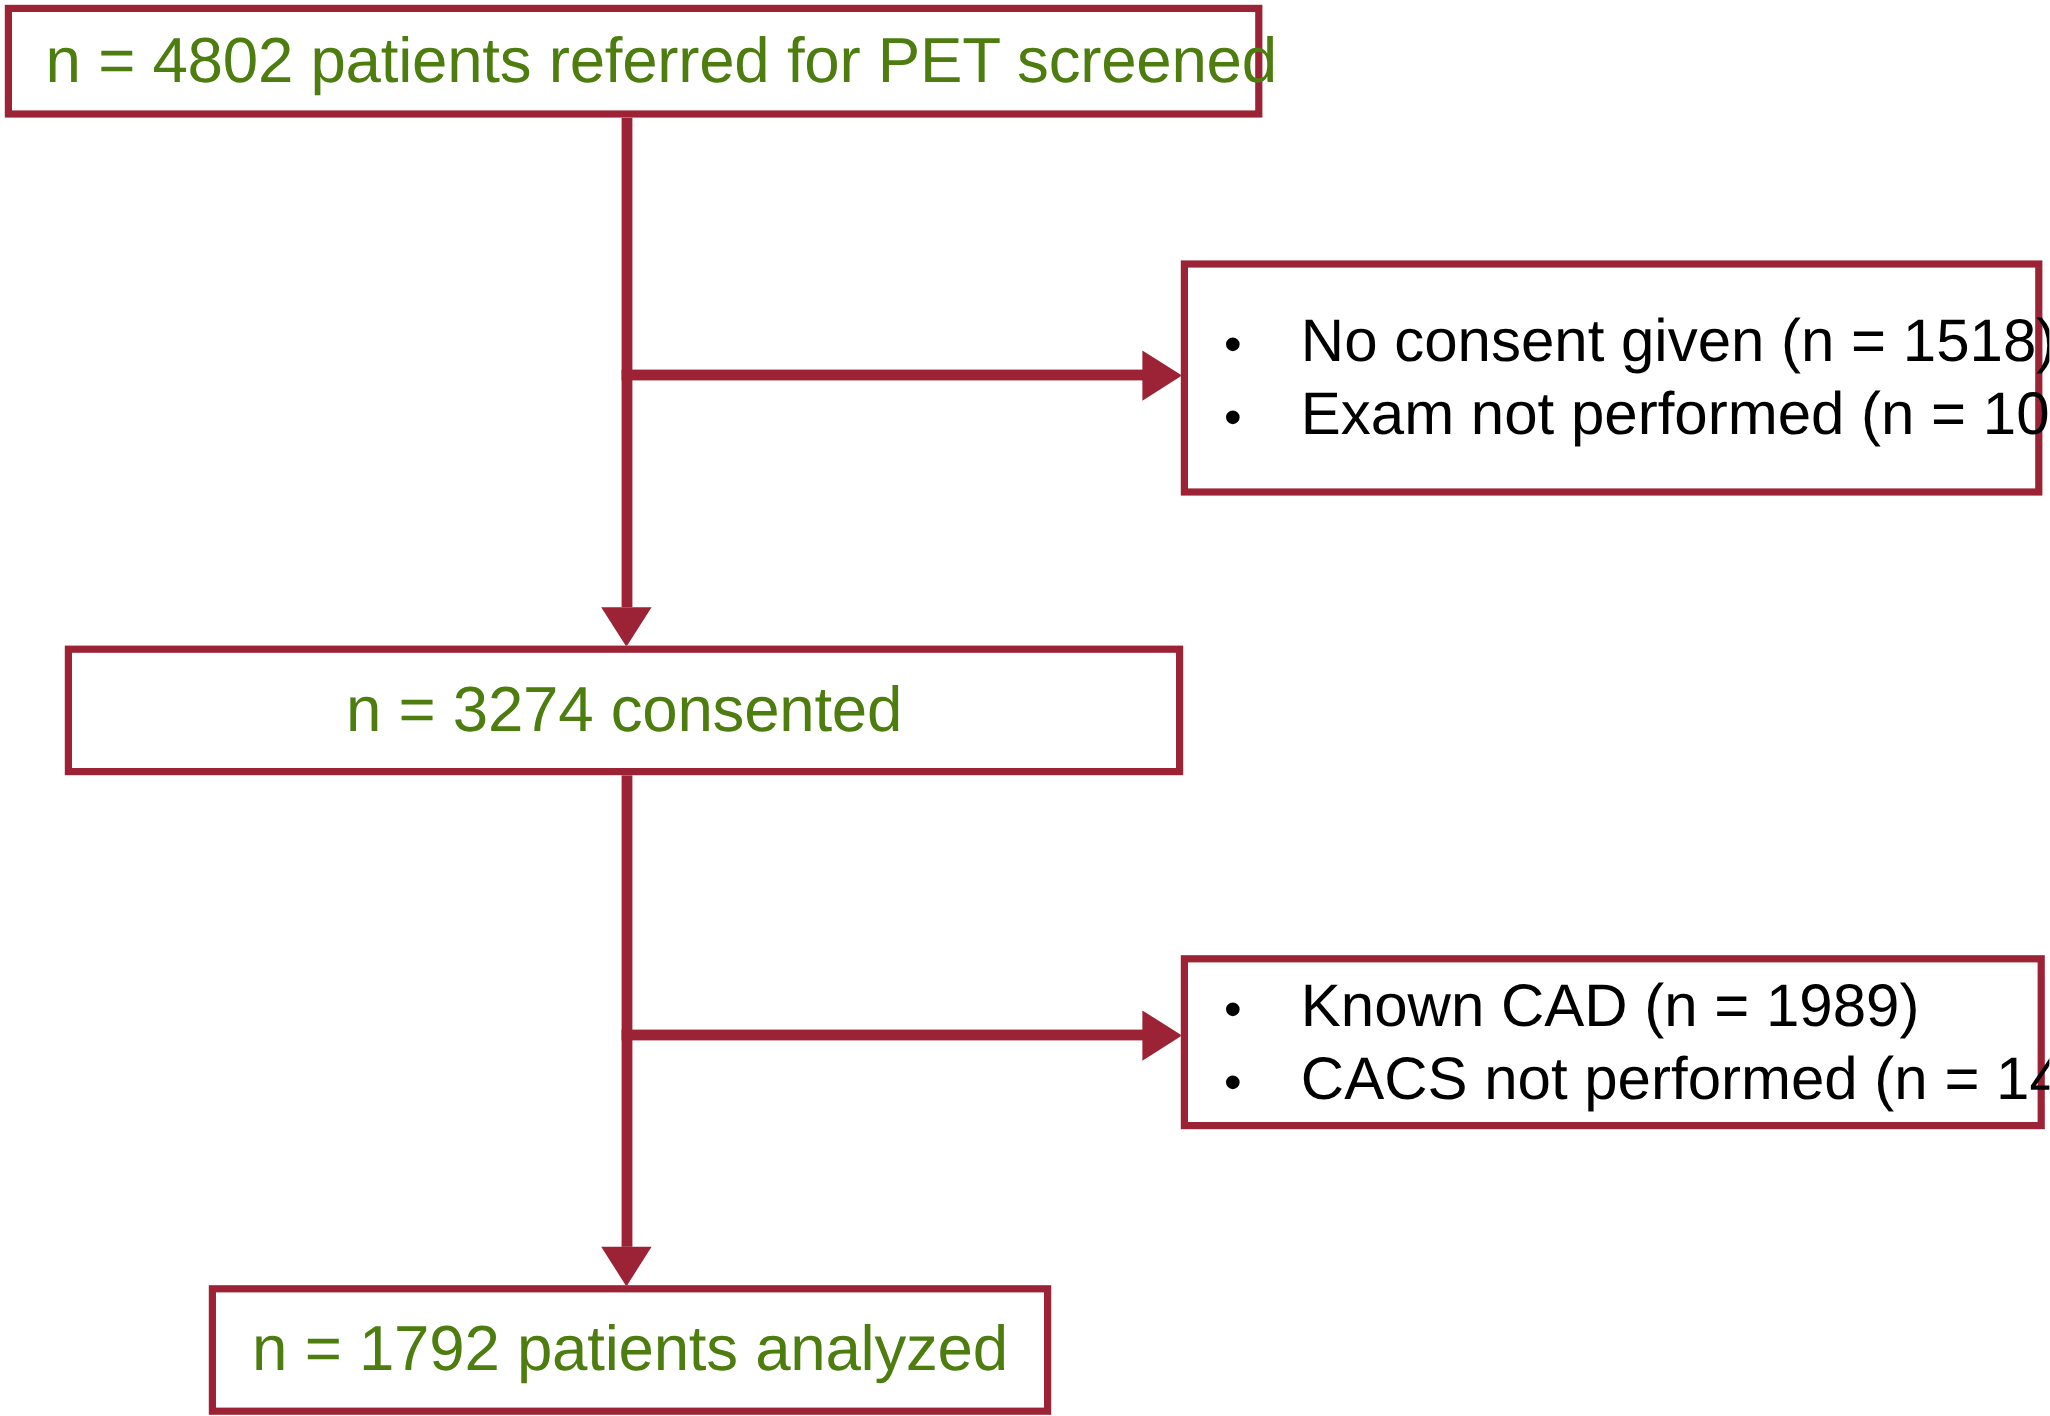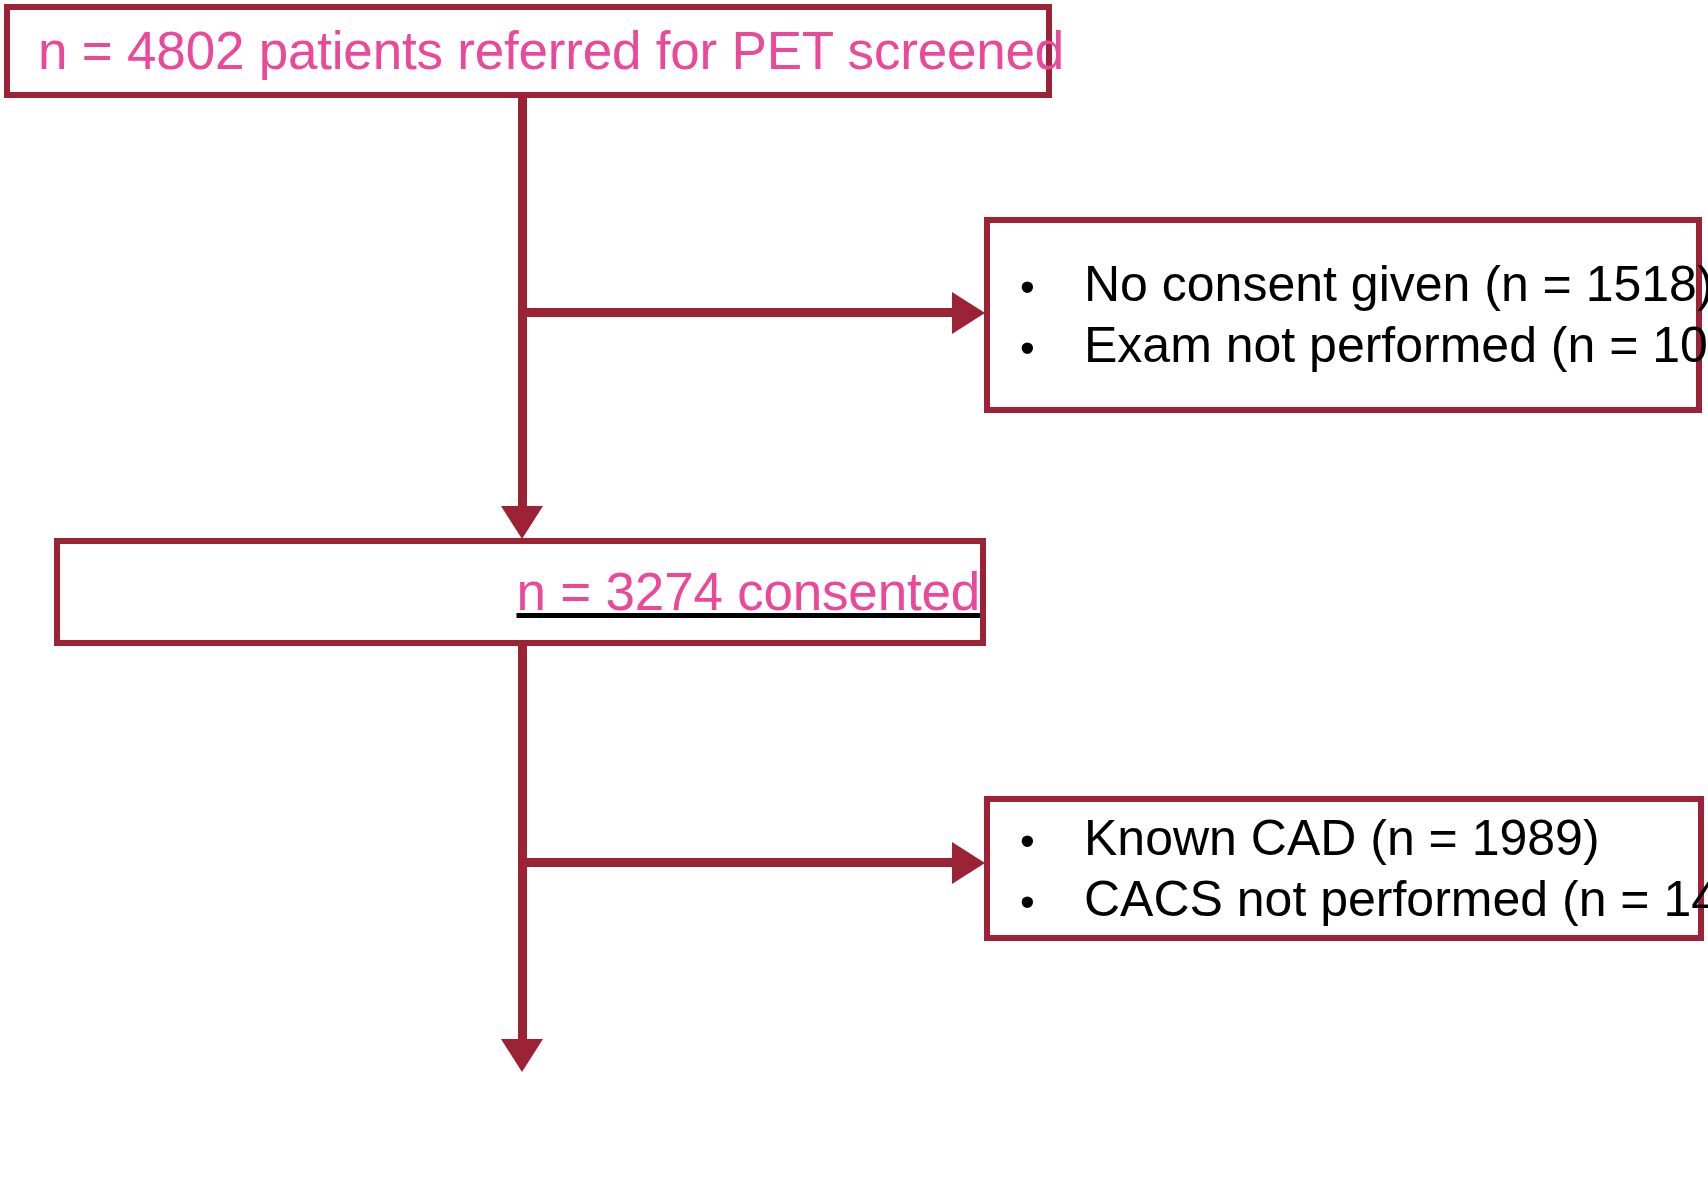--- a/index.html
+++ b/index.html
@@ -26,27 +26,26 @@
     position: absolute;
     box-sizing: border-box;
     background: #ffffff;
     border: 6px solid #9B2335;
     display: flex;
     align-items: center;
     z-index: 3;
   }
 
   .flow-box.centered {
-    justify-content: flex-end;
-    text-decoration: underline;
+    justify-content: center;
   }
 
   .box-text {
     font-size: 53px;
-    color: #ec4899;
+    color: #4d7c0f;
     line-height: 1.05;
     white-space: nowrap;
     letter-spacing: -0.2px;
   }
 
   
   #box-screened {
     left: 4px;
     top: 4px;
     width: 1048px;
@@ -192,14 +191,17 @@
         <span class="bullet-dot">•</span>
         <span class="bullet-label">Known CAD (n = 1989)</span>
       </li>
       <li class="bullet-item">
         <span class="bullet-dot">•</span>
         <span class="bullet-label">CACS not performed (n = 14)</span>
       </li>
     </ul>
   </div>
 
+  <div class="flow-box centered" id="box-analyzed">
+    <span class="box-text">n = 1792 patients analyzed</span>
+  </div>
 
 </div>
 
 </body></html>

